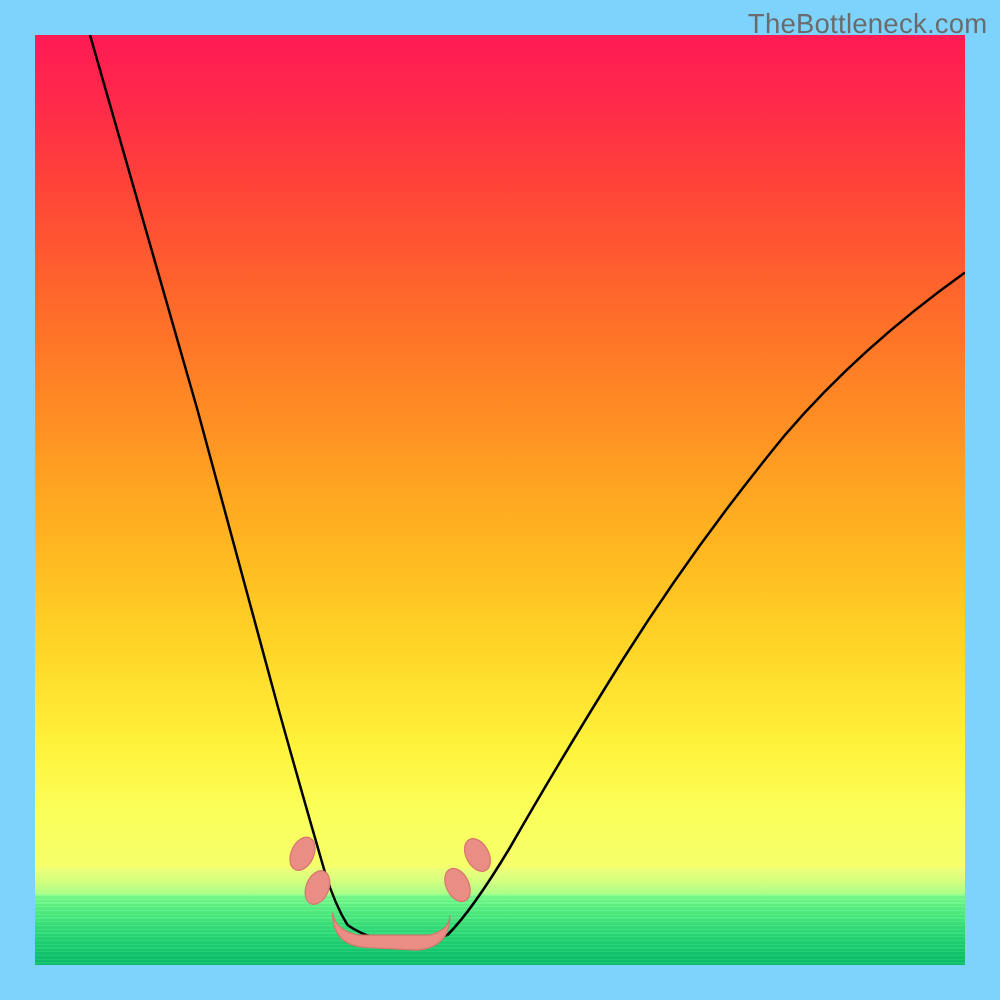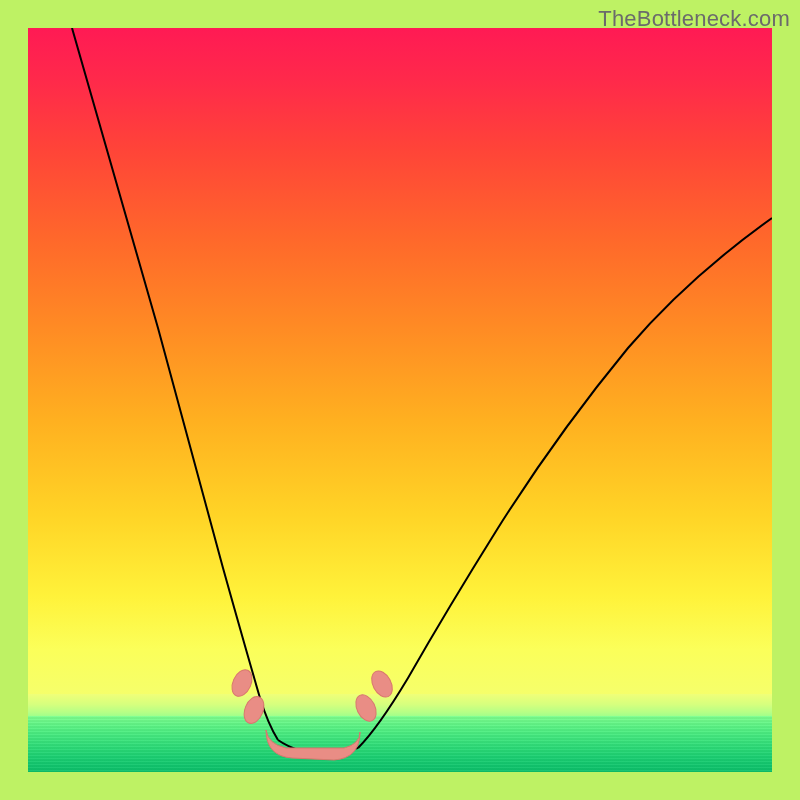--- a/index.html
+++ b/index.html
@@ -10,21 +10,21 @@
     background: #000;
     overflow: hidden;
     font-family: Arial, Helvetica, sans-serif;
   }
   .frame {
     position: absolute;
     left: 0;
     top: 0;
     width: 800px;
     height: 800px;
-    background: #bef264;
+    background: #7dd3fc;
   }
   .plot-area {
     position: absolute;
     left: 28px;
     top: 28px;
     width: 744px;
     height: 744px;
     overflow: hidden;
   }
   

